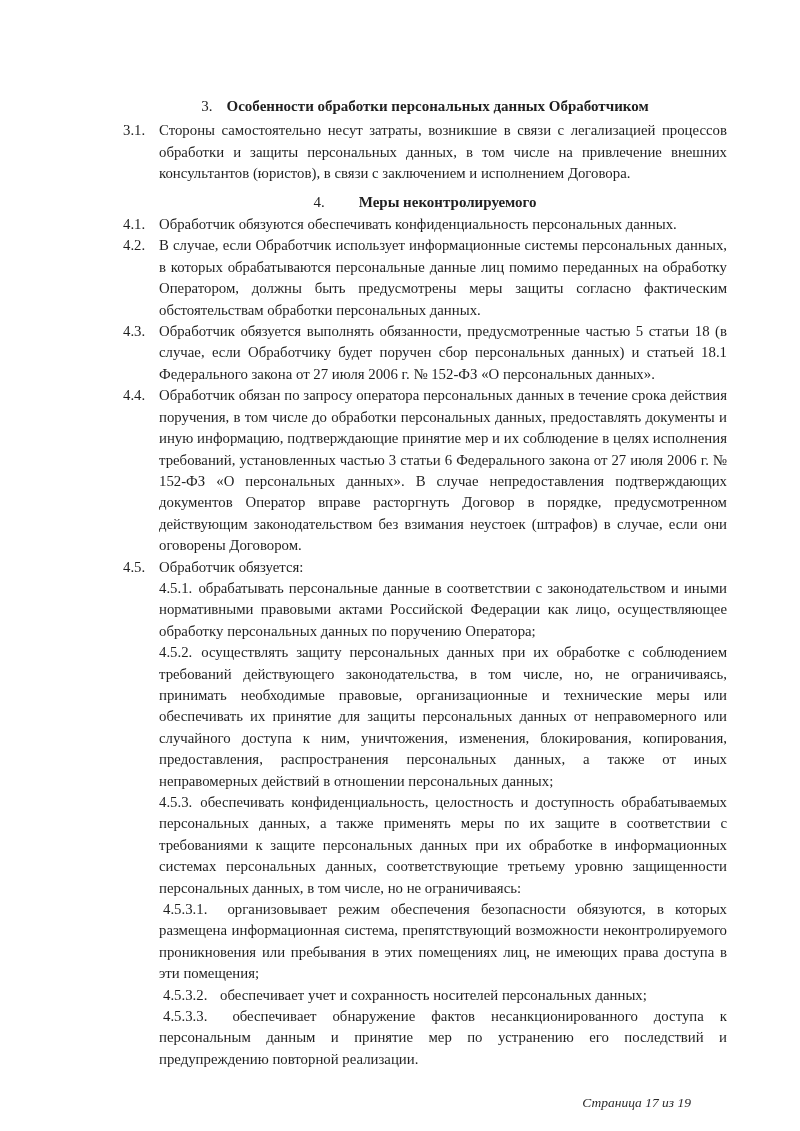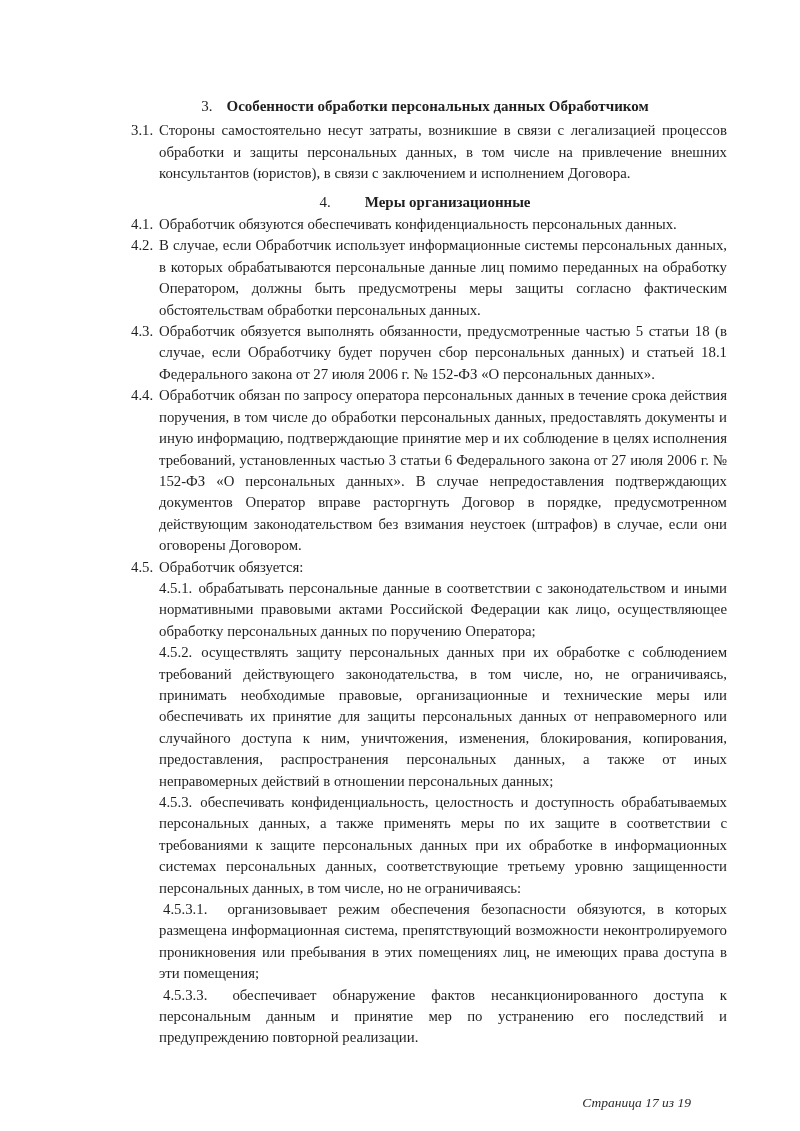--- a/index.html
+++ b/index.html
@@ -34,21 +34,20 @@
     position: relative;
     padding-left: 36px;
     text-align: justify;
     margin: 0;
   }
   .cl-num {
     position: absolute;
     left: 0;
     top: 0;
     white-space: nowrap;
-    margin-left: 8px;
   }
   .subclause {
     text-align: justify;
     margin: 0;
   }
   .subclause .sub-num { margin-right: 1px; }
   .subclause.deep { text-indent: 4px; }
   .subclause.deep .sub-num { margin-right: 9px; }
   .page-footer {
     position: absolute;
@@ -66,41 +65,42 @@
   <div class="content">
 
     <section class="sec">
       <h2 class="sec-h"><span class="sec-num">3.</span><span class="sec-title">Особенности обработки персональных данных Обработчиком</span></h2>
 
       <p class="clause"><span class="cl-num">3.1.</span><span class="cl-text">Стороны самостоятельно несут затраты, возникшие в связи с легализацией процессов обработки и защиты персональных данных, в том числе на привлечение внешних консультантов (юристов), в связи с заключением и исполнением Договора.</span></p>
 
     </section>
 
     <section class="sec sec-second">
-      <h2 class="sec-h"><span class="sec-num">4.</span><span class="sec-title">Меры организационные</span></h2>
+      <h2 class="sec-h"><span class="sec-num">4.</span><span class="sec-title">Меры неконтролируемого</span></h2>
 
       <p class="clause"><span class="cl-num">4.1.</span><span class="cl-text">Обработчик обязуются обеспечивать конфиденциальность персональных данных.</span></p>
 
       <p class="clause"><span class="cl-num">4.2.</span><span class="cl-text">В случае, если Обработчик использует информационные системы персональных данных, в которых обрабатываются персональные данные лиц помимо переданных на обработку Оператором, должны быть предусмотрены меры защиты согласно фактическим обстоятельствам обработки персональных данных.</span></p>
 
       <p class="clause"><span class="cl-num">4.3.</span><span class="cl-text">Обработчик обязуется выполнять обязанности, предусмотренные частью 5 статьи 18 (в случае, если Обработчику будет поручен сбор персональных данных) и статьей 18.1 Федерального закона от 27 июля 2006 г. № 152-ФЗ «О персональных данных».</span></p>
 
       <p class="clause"><span class="cl-num">4.4.</span><span class="cl-text">Обработчик обязан по запросу оператора персональных данных в течение срока действия поручения, в том числе до обработки персональных данных, предоставлять документы и иную информацию, подтверждающие принятие мер и их соблюдение в целях исполнения требований, установленных частью 3 статьи 6 Федерального закона от 27 июля 2006 г. № 152-ФЗ «О персональных данных». В случае непредоставления подтверждающих документов Оператор вправе расторгнуть Договор в порядке, предусмотренном действующим законодательством без взимания неустоек (штрафов) в случае, если они оговорены Договором.</span></p>
 
       <div class="clause">
         <span class="cl-num">4.5.</span><span class="cl-text">Обработчик обязуется:</span>
 
         <p class="subclause"><span class="sub-num">4.5.1.</span> <span>обрабатывать персональные данные в соответствии с законодательством и иными нормативными правовыми актами Российской Федерации как лицо, осуществляющее обработку персональных данных по поручению Оператора;</span></p>
 
         <p class="subclause"><span class="sub-num">4.5.2.</span> <span>осуществлять защиту персональных данных при их обработке с соблюдением требований действующего законодательства, в том числе, но, не ограничиваясь, принимать необходимые правовые, организационные и технические меры или обеспечивать их принятие для защиты персональных данных от неправомерного или случайного доступа к ним, уничтожения, изменения, блокирования, копирования, предоставления, распространения персональных данных, а также от иных неправомерных действий в отношении персональных данных;</span></p>
 
         <p class="subclause"><span class="sub-num">4.5.3.</span> <span>обеспечивать конфиденциальность, целостность и доступность обрабатываемых персональных данных, а также применять меры по их защите в соответствии с требованиями к защите персональных данных при их обработке в информационных системах персональных данных, соответствующие третьему уровню защищенности персональных данных, в том числе, но не ограничиваясь:</span></p>
 
         <p class="subclause deep"><span class="sub-num">4.5.3.1.</span> <span>организовывает режим обеспечения безопасности обязуются, в которых размещена информационная система, препятствующий возможности неконтролируемого проникновения или пребывания в этих помещениях лиц, не имеющих права доступа в эти помещения;</span></p>
 
+        <p class="subclause deep"><span class="sub-num">4.5.3.2.</span> <span>обеспечивает учет и сохранность носителей персональных данных;</span></p>
 
         <p class="subclause deep"><span class="sub-num">4.5.3.3.</span> <span>обеспечивает обнаружение фактов несанкционированного доступа к персональным данным и принятие мер по устранению его последствий и предупреждению повторной реализации.</span></p>
       </div>
 
     </section>
 
   </div>
 
   <div class="page-footer">Страница 17 из 19</div>
 </div>

